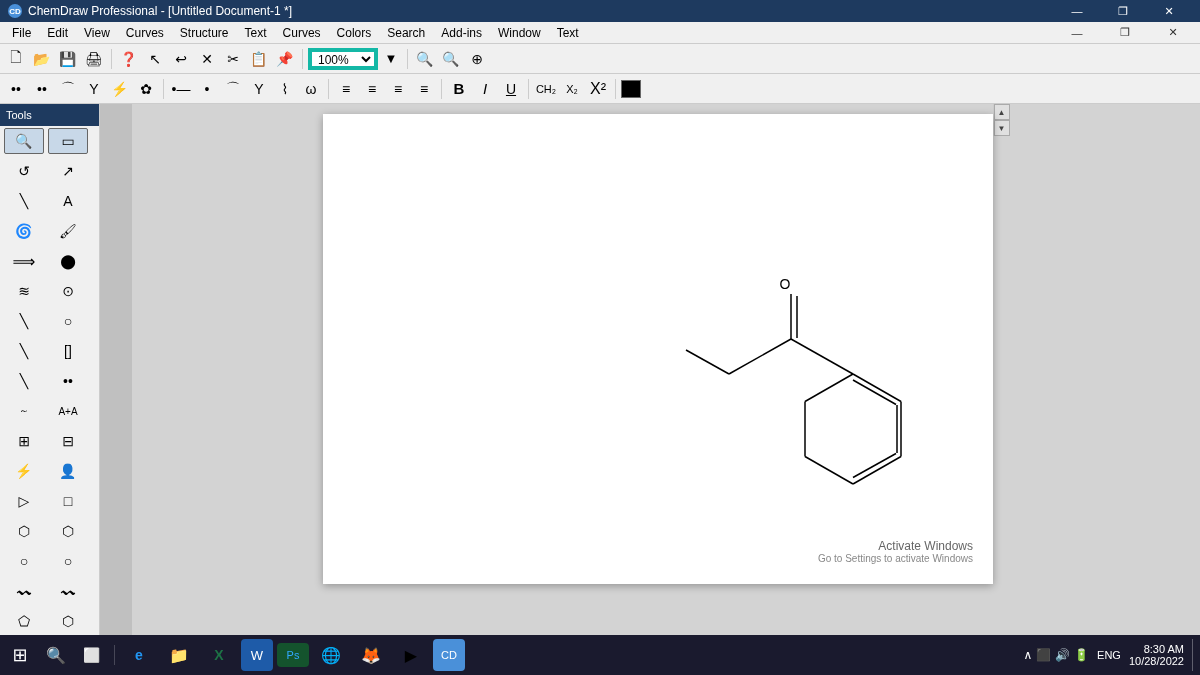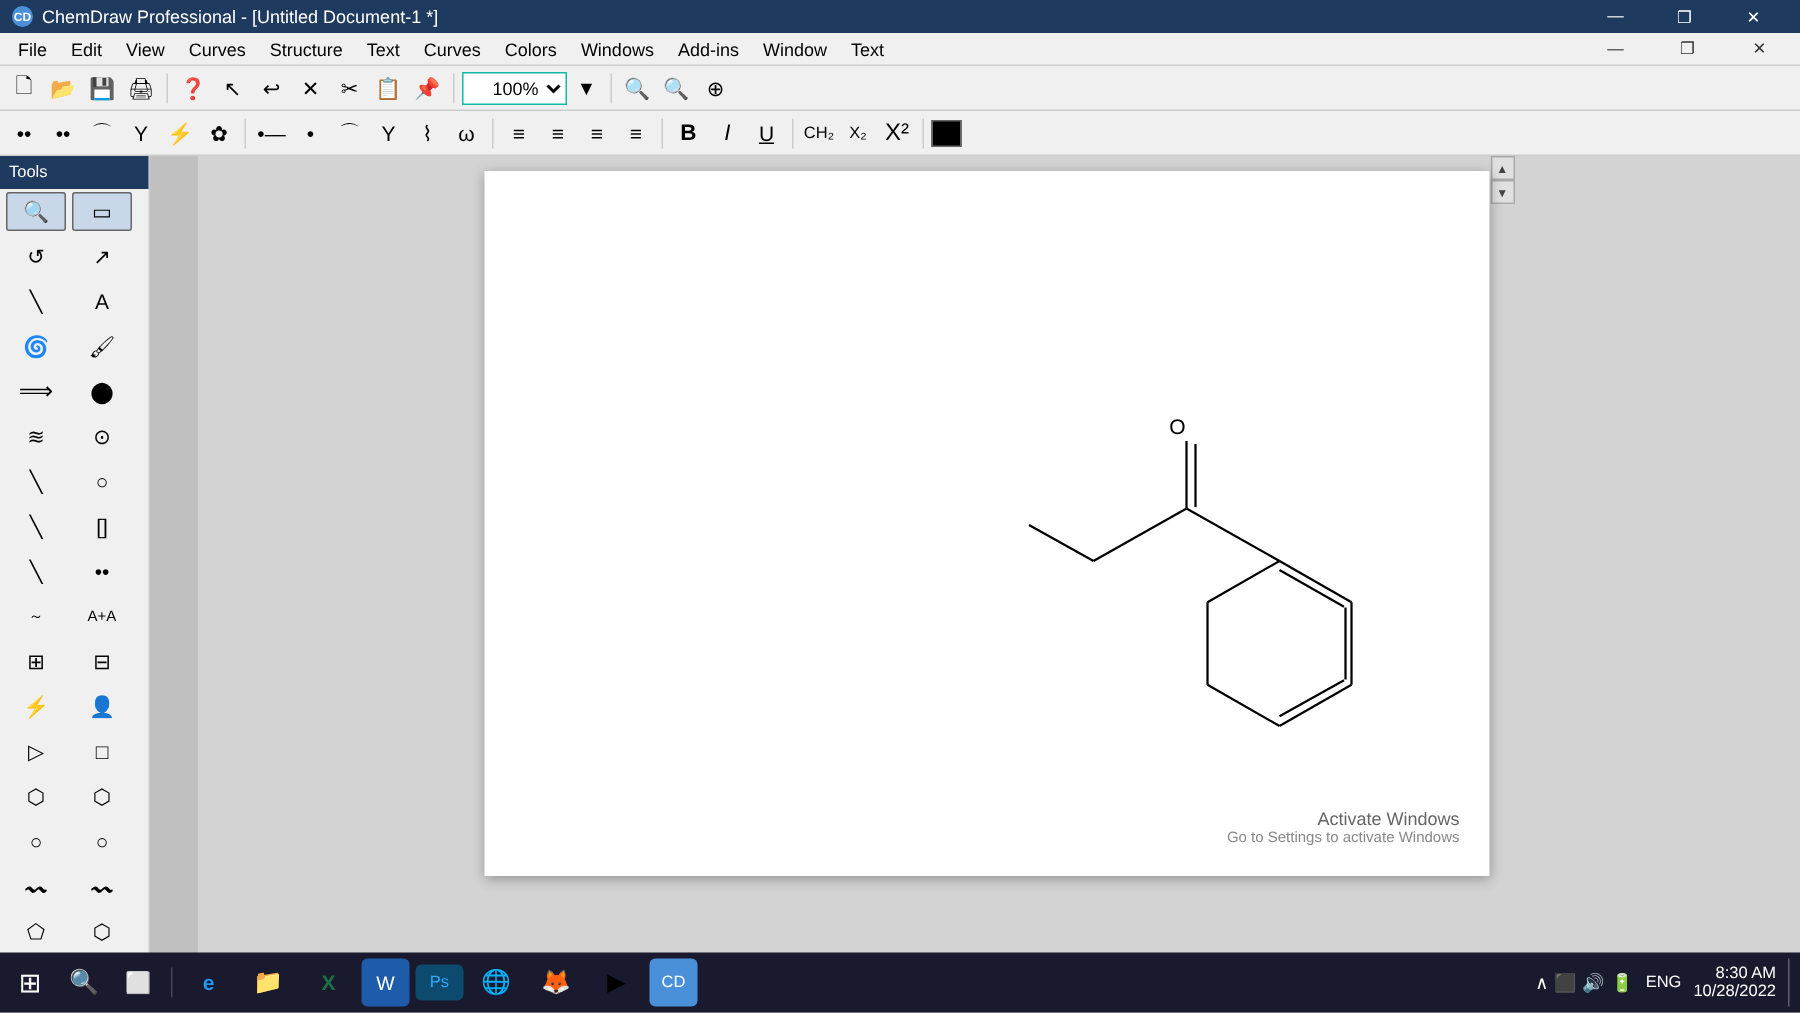--- a/index.html
+++ b/index.html
@@ -46,22 +46,22 @@
       gap: 2px;
     }
     .tb-btn {
       width: 24px; height: 24px;
       display: flex; align-items: center; justify-content: center;
       cursor: pointer; border: 1px solid transparent; border-radius: 2px;
       font-size: 14px;
     }
     .tb-separator { width: 1px; height: 20px; background: #ccc; margin: 0 3px; }
     .zoom-select {
-      width: 70px; height: 22px; border: 1px solid #14b8a6; background: white;
-      font-size: 12px; padding: 0 2px; text-align: right;
+      width: 70px; height: 22px; border: 4px solid #14b8a6; background: white;
+      font-size: 12px; padding: 0 2px;
     }
     .tb-icon-btn {
       width: 22px; height: 22px;
       display: flex; align-items: center; justify-content: center;
       cursor: pointer; border: 1px solid transparent;
       font-size: 13px;
     }
 
     
     #format-toolbar {
@@ -268,21 +268,21 @@
 
 <div id="menu-bar">
   <div class="menu-item">File</div>
   <div class="menu-item">Edit</div>
   <div class="menu-item">View</div>
   <div class="menu-item">Curves</div>
   <div class="menu-item">Structure</div>
   <div class="menu-item">Text</div>
   <div class="menu-item">Curves</div>
   <div class="menu-item">Colors</div>
-  <div class="menu-item">Windows</div>
+  <div class="menu-item">Search</div>
   <div class="menu-item">Add-ins</div>
   <div class="menu-item">Window</div>
   <div class="menu-item">Text</div>
   <div style="margin-left:auto; display:flex; gap:2px;">
     <div class="win-ctrl" style="color:#333;">—</div>
     <div class="win-ctrl" style="color:#333;">❐</div>
     <div class="win-ctrl close" style="color:#333;">✕</div>
   </div>
 </div>
 
@@ -494,21 +494,21 @@
 <div id="taskbar">
   <div class="taskbar-btn" style="font-size:18px;">⊞</div>
   <div class="taskbar-btn" style="font-size:16px;">🔍</div>
   <div class="taskbar-btn" style="font-size:14px;">⬜</div>
   <div class="taskbar-divider"></div>
 
   <div class="taskbar-app" style="color:#2196f3; font-weight:bold; font-size:14px;">e</div>
   <div class="taskbar-app" style="font-size:16px;">📁</div>
   <div class="taskbar-app" style="color:#1d7245; font-weight:bold; font-size:14px;">X</div>
   <div class="taskbar-app" style="background:#1e5ba8; color:white; width:32px; height:32px; border-radius:4px; font-size:13px;">W</div>
-  <div class="taskbar-app" style="background:#0c4a6e; color:#31a8ff; width:32px; height:24px; border-radius:4px; font-size:11px;">Ps</div>
+  <div class="taskbar-app" style="background:#14532d; color:#31a8ff; width:32px; height:24px; border-radius:4px; font-size:11px;">Ps</div>
   <div class="taskbar-app" style="font-size:16px;">🌐</div>
   <div class="taskbar-app" style="font-size:16px;">🦊</div>
   <div class="taskbar-app" style="font-size:16px;">▶</div>
   <div class="taskbar-app" style="background:#4a90d9; color:white; width:32px; height:32px; border-radius:4px; font-size:11px; display:flex; align-items:center; justify-content:center;">CD</div>
 
   <div class="taskbar-right">
     <div class="sys-icons">
       <span style="cursor:pointer; font-size:12px;">∧</span>
       <span style="cursor:pointer; font-size:12px;">⬛</span>
       <span style="cursor:pointer; font-size:12px;">🔊</span>

